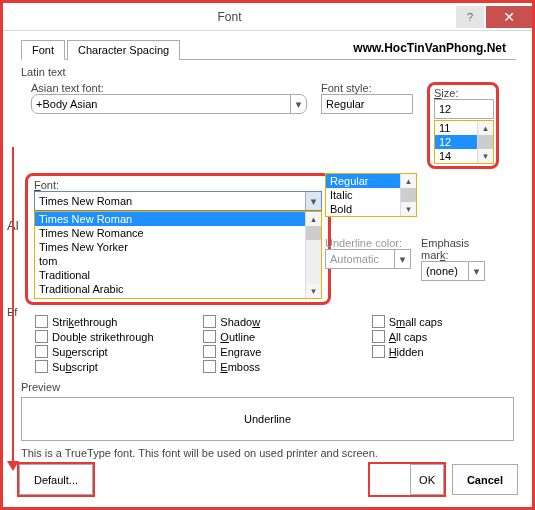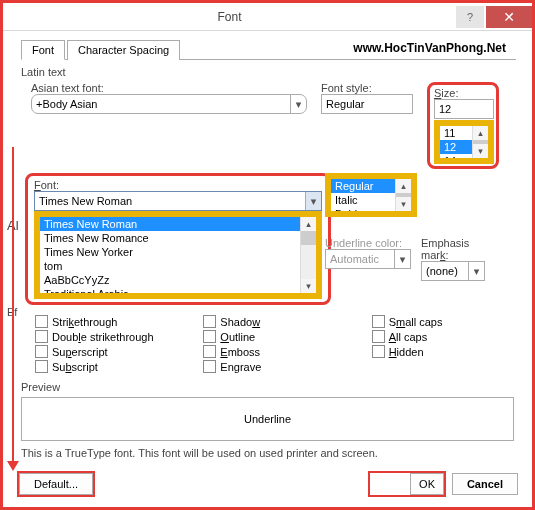--- a/index.html
+++ b/index.html
@@ -10,32 +10,32 @@
   .help { width: 28px; height: 22px; display: flex; align-items: center; justify-content: center; color: #666; background: #e5e5e5; margin-right: 2px; }
   .close { width: 46px; height: 22px; background: #c8504f; color: #fff; display: flex; align-items: center; justify-content: center; font-size: 14px; }
   .tabs { display: flex; margin: 8px 0 0 18px; border-bottom: 1px solid #ababab; width: 495px; position: relative; }
   .tab { padding: 3px 10px; border: 1px solid #ababab; border-bottom: none; background: #fff; margin-right: 2px; position: relative; top: 1px; }
   .tab.active { background: #fff; border-bottom: 1px solid #fff; }
   .watermark { position: absolute; right: 10px; top: 2px; font-weight: bold; font-size: 12px; color: #000; }
   .body { padding: 6px 18px 0 18px; position: relative; }
   .lbl { color: #444; }
   .select { height: 20px; border: 1px solid #ababab; background: #fff; display: flex; align-items: center; padding: 0 4px; position: relative; }
   .select .arrow { position: absolute; right: 0; top: 0; width: 16px; height: 100%; display: flex; align-items: center; justify-content: center; border-left: 1px solid #ababab; color: #555; }
-  .listbox { border: 6px solid #eab308; background: #fff; overflow: hidden; position: relative; }
+  .listbox { border: 1px solid #eab308; background: #fff; overflow: hidden; position: relative; }
   .listbox .item { padding: 1px 4px; }
   .listbox .sel { background: #1e90ff; color: #fff; }
   .scrollbar { position: absolute; right: 0; top: 0; width: 16px; height: 100%; background: #efefef; border-left: 1px solid #dcdcdc; }
   .sbtn { height: 14px; display: flex; align-items: center; justify-content: center; color: #555; font-size: 9px; background: #f5f5f5; }
   .thumb { background: #cdcdcd; }
   .row { display: flex; gap: 26px; }
   .col { flex: 1; }
   .chkrow { display: flex; align-items: center; gap: 4px; margin: 2px 0; }
   .chk { width: 13px; height: 13px; border: 1px solid #888; background: #fff; }
   .preview { border: 1px solid #ababab; height: 44px; display: flex; align-items: center; justify-content: center; font-family: "Times New Roman", serif; font-size: 18px; margin-top: 4px; }
-  .btn { border: 1px solid #ababab; background: #fdfdfd; height: 22px; padding: 0 14px; display: flex; align-items: center; }
+  .btn { border: 1px solid #ababab; background: #fdfdfd; height: 31px; padding: 0 14px; display: flex; align-items: center; }
   .redbox3 { border: 3px solid #e53935; border-radius: 8px; }
   .redbox-sq { border: 2px solid #e53935; }
   .underline-first::first-letter { text-decoration: underline; }
   
   .arrow-line { position: absolute; left: 9px; top: 144px; width: 2px; height: 316px; background: #e53935; }
   .arrow-head { position: absolute; left: 4px; top: 458px; width: 0; height: 0; border-left: 6px solid transparent; border-right: 6px solid transparent; border-top: 10px solid #e53935; }
 </style>
 </head>
 <body>
 
@@ -93,21 +93,21 @@
         <div class="lbl"><span style="text-decoration:underline;">F</span>ont:</div>
         <div class="select" style="width:288px; border-color:#6a8ab0;">
           <span>Times New Roman</span>
           <span class="arrow" style="background:#dce6f2;">▾</span>
         </div>
         <div class="listbox" style="width:288px; height:88px;">
           <div class="item sel">Times New Roman</div>
           <div class="item">Times New Romance</div>
           <div class="item">Times New Yorker</div>
           <div class="item">tom</div>
-          <div class="item">AaBbCcYyZz</div>
+          <div class="item">Traditional</div>
           <div class="item">Traditional Arabic</div>
           <div class="scrollbar">
             <div class="sbtn">▴</div>
             <div class="thumb" style="height:14px;"></div>
             <div class="sbtn" style="position:absolute;bottom:0;width:100%;">▾</div>
           </div>
         </div>
       </div>
       <div style="width:92px; margin-left:-20px;">
         <div class="listbox" style="height:44px; margin-top:0;">
@@ -166,25 +166,25 @@
         <div class="chkrow">
             <div class="chk"></div>
             <span>Shado<span style="text-decoration:underline;">w</span></span>
           </div>
         <div class="chkrow">
             <div class="chk"></div>
             <span><span style="text-decoration:underline;">O</span>utline</span>
           </div>
         <div class="chkrow">
             <div class="chk"></div>
+            <span>En<span style="text-decoration:underline;">g</span>rave</span>
+          </div>
+        <div class="chkrow">
+            <div class="chk"></div>
             <span><span style="text-decoration:underline;">E</span>mboss</span>
-          </div>
-        <div class="chkrow">
-            <div class="chk"></div>
-            <span>En<span style="text-decoration:underline;">g</span>rave</span>
           </div>
       </div>
       <div class="col">
         <div class="chkrow">
             <div class="chk"></div>
             <span>S<span style="text-decoration:underline;">m</span>all caps</span>
           </div>
         <div class="chkrow">
             <div class="chk"></div>
             <span><span style="text-decoration:underline;">A</span>ll caps</span>

